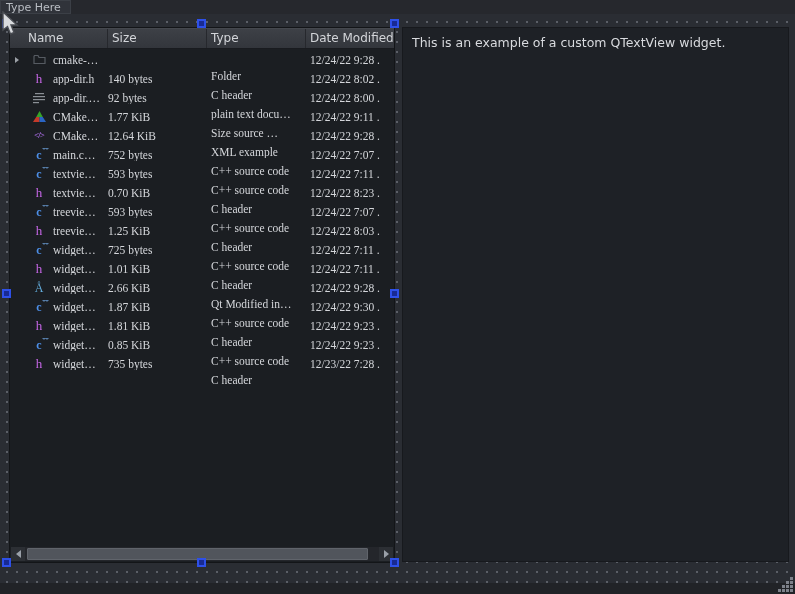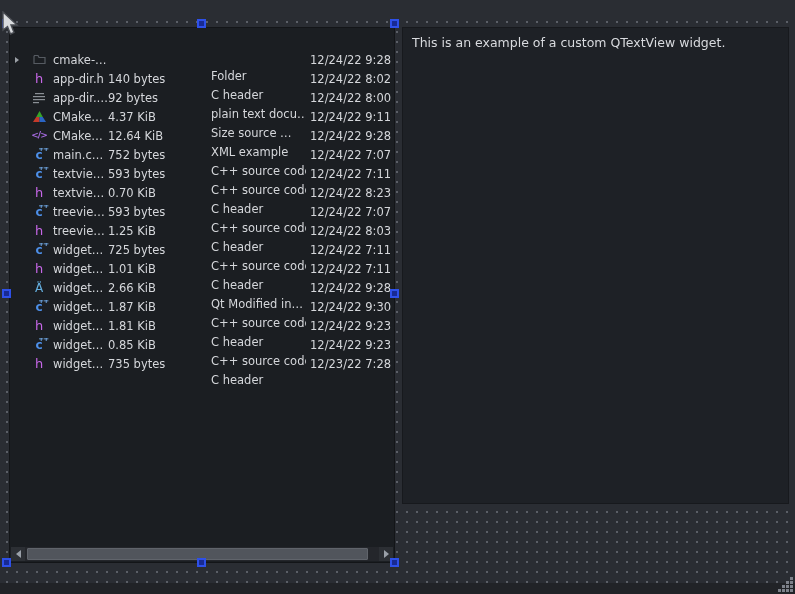--- a/index.html
+++ b/index.html
@@ -26,21 +26,21 @@
     background:#1b1e22;border:1px solid #131518;z-index:2;overflow:hidden;
   }
   .thead{display:flex;height:21px;background:linear-gradient(#3d4046,#33363c);
     border-bottom:1px solid #191b1f;border-top:1px solid #45484e;}
   .hcell{border-right:1px solid #26282d;color:#d3d5d9;font-size:12px;line-height:19px;
     padding-left:4px;overflow:hidden;white-space:nowrap;flex:none;}
   .hcell:nth-child(1){width:98px;padding-left:18px;}
   .hcell:nth-child(2){width:99px;}
   .hcell:nth-child(3){width:99px;}
   .hcell:nth-child(4){flex:1;border-right:none;}
-  .rows{position:absolute;top:22px;left:0;right:0;}
+  .rows{position:absolute;top:22px;left:0;right:0;font-family:Liberation Serif, serif;}
   .row{display:flex;height:19px;align-items:center;font-size:11.5px;color:#d5d7db;white-space:nowrap;}
   .c-name{width:98px;display:flex;align-items:center;overflow:hidden;flex:none;padding-left:5px;}
   .c-size{width:99px;text-align:left;padding-right:7px;flex:none;overflow:hidden;}
   .c-type{width:99px;padding-left:4px;flex:none;overflow:hidden;margin-top:32px;}
   .c-date{flex:1;padding-left:4px;overflow:hidden;}
   .arrow-slot{width:9px;flex:none;display:flex;align-items:center;}
   .tri-exp{width:0;height:0;border-left:4px solid #9ca1a7;border-top:3.5px solid transparent;border-bottom:3.5px solid transparent;}
   .icon{width:14px;height:14px;margin-left:8px;margin-right:7px;flex:none;
     display:flex;align-items:center;justify-content:center;position:relative;line-height:1;}
   .name-label{overflow:hidden;}
@@ -51,39 +51,48 @@
   .icon-cpp .pp{position:absolute;top:-2px;right:-2px;font-size:7px;font-weight:bold;color:var(--icon-cpp-plus);letter-spacing:-1px;}
   
   .hscroll{position:absolute;left:1px;right:1px;bottom:1px;height:14px;background:#24262b;display:flex;z-index:2;}
   .sbtn{width:14px;height:14px;flex:none;display:flex;align-items:center;justify-content:center;background:#2c2f34;}
   .tri-left{width:0;height:0;border-right:5px solid #9aa0a8;border-top:4px solid transparent;border-bottom:4px solid transparent;}
   .tri-right{width:0;height:0;border-left:5px solid #9aa0a8;border-top:4px solid transparent;border-bottom:4px solid transparent;}
   .strack{flex:1;position:relative;background:#24262b;}
   .sthumb{position:absolute;left:2px;top:1px;width:341px;height:12px;background:#51555c;border:1px solid #60646b;border-radius:1px;}
   
   .textview{
-    position:absolute;left:402px;top:27px;width:387px;height:477px;
+    position:absolute;left:402px;top:27px;width:387px;height:535px;
     background:#1e2126;border:1px solid #17191d;z-index:2;
     color:#d8dade;font-size:12.5px;padding:7px 9px;
   }
   
   .handle{position:absolute;width:9px;height:9px;z-index:6;
     background:#182a93;border:2px solid var(--selection-handle);}
   
   .bottombar{position:absolute;left:0;bottom:0;width:100%;height:11px;background:#212327;z-index:1;}
   .sizegrip{position:absolute;right:1px;bottom:1px;z-index:4;}
   .cursor{position:absolute;left:2px;top:11px;z-index:9;}
 </style>
 </head>
 <body>
 
 <div class="window">
 
+  <div class="menubar">
+    <div class="menu-item">Type Here</div>
+  </div>
 
   <div class="tree">
+    <div class="thead">
+        <div class="hcell">Name</div>
+        <div class="hcell">Size</div>
+        <div class="hcell">Type</div>
+        <div class="hcell">Date Modified</div>
+      </div>
     <div class="rows">
         <div class="row">
           <div class="c-name">
             <div class="arrow-slot">
               <span class="tri-exp"></span>
             </div>
             <span class="icon">
               <svg width="13" height="11" viewBox="0 0 13 11">
                 <path d="M1,2.5 L1,9.5 L12,9.5 L12,3.5 L6,3.5 L5,1.5 L1.5,1.5 Z" fill="none" stroke="#565b62" stroke-width="1.2"></path>
               </svg>
@@ -128,21 +137,21 @@
             <div class="arrow-slot"></div>
             <span class="icon">
               <svg width="13" height="12" viewBox="0 0 13 12">
                 <polygon points="6.5,0 3.2,6 9.8,6" fill="#37a32a"></polygon>
                 <polygon points="3.2,6 6.5,6 6.5,11 0,11" fill="#c43a2a"></polygon>
                 <polygon points="6.5,6 9.8,6 13,11 6.5,11" fill="#2b65c4"></polygon>
               </svg>
             </span>
             <span class="name-label">CMake…</span>
           </div>
-          <div class="c-size">4.37 KiB</div>
+          <div class="c-size">1.77 KiB</div>
           <div class="c-type">Size source …</div>
           <div class="c-date">12/24/22 9:11 .</div>
         </div>
         <div class="row">
           <div class="c-name">
             <div class="arrow-slot"></div>
             <span class="icon icon-xml">&lt;/&gt;</span>
             <span class="name-label">CMake…</span>
           </div>
           <div class="c-size">12.64 KiB</div>

